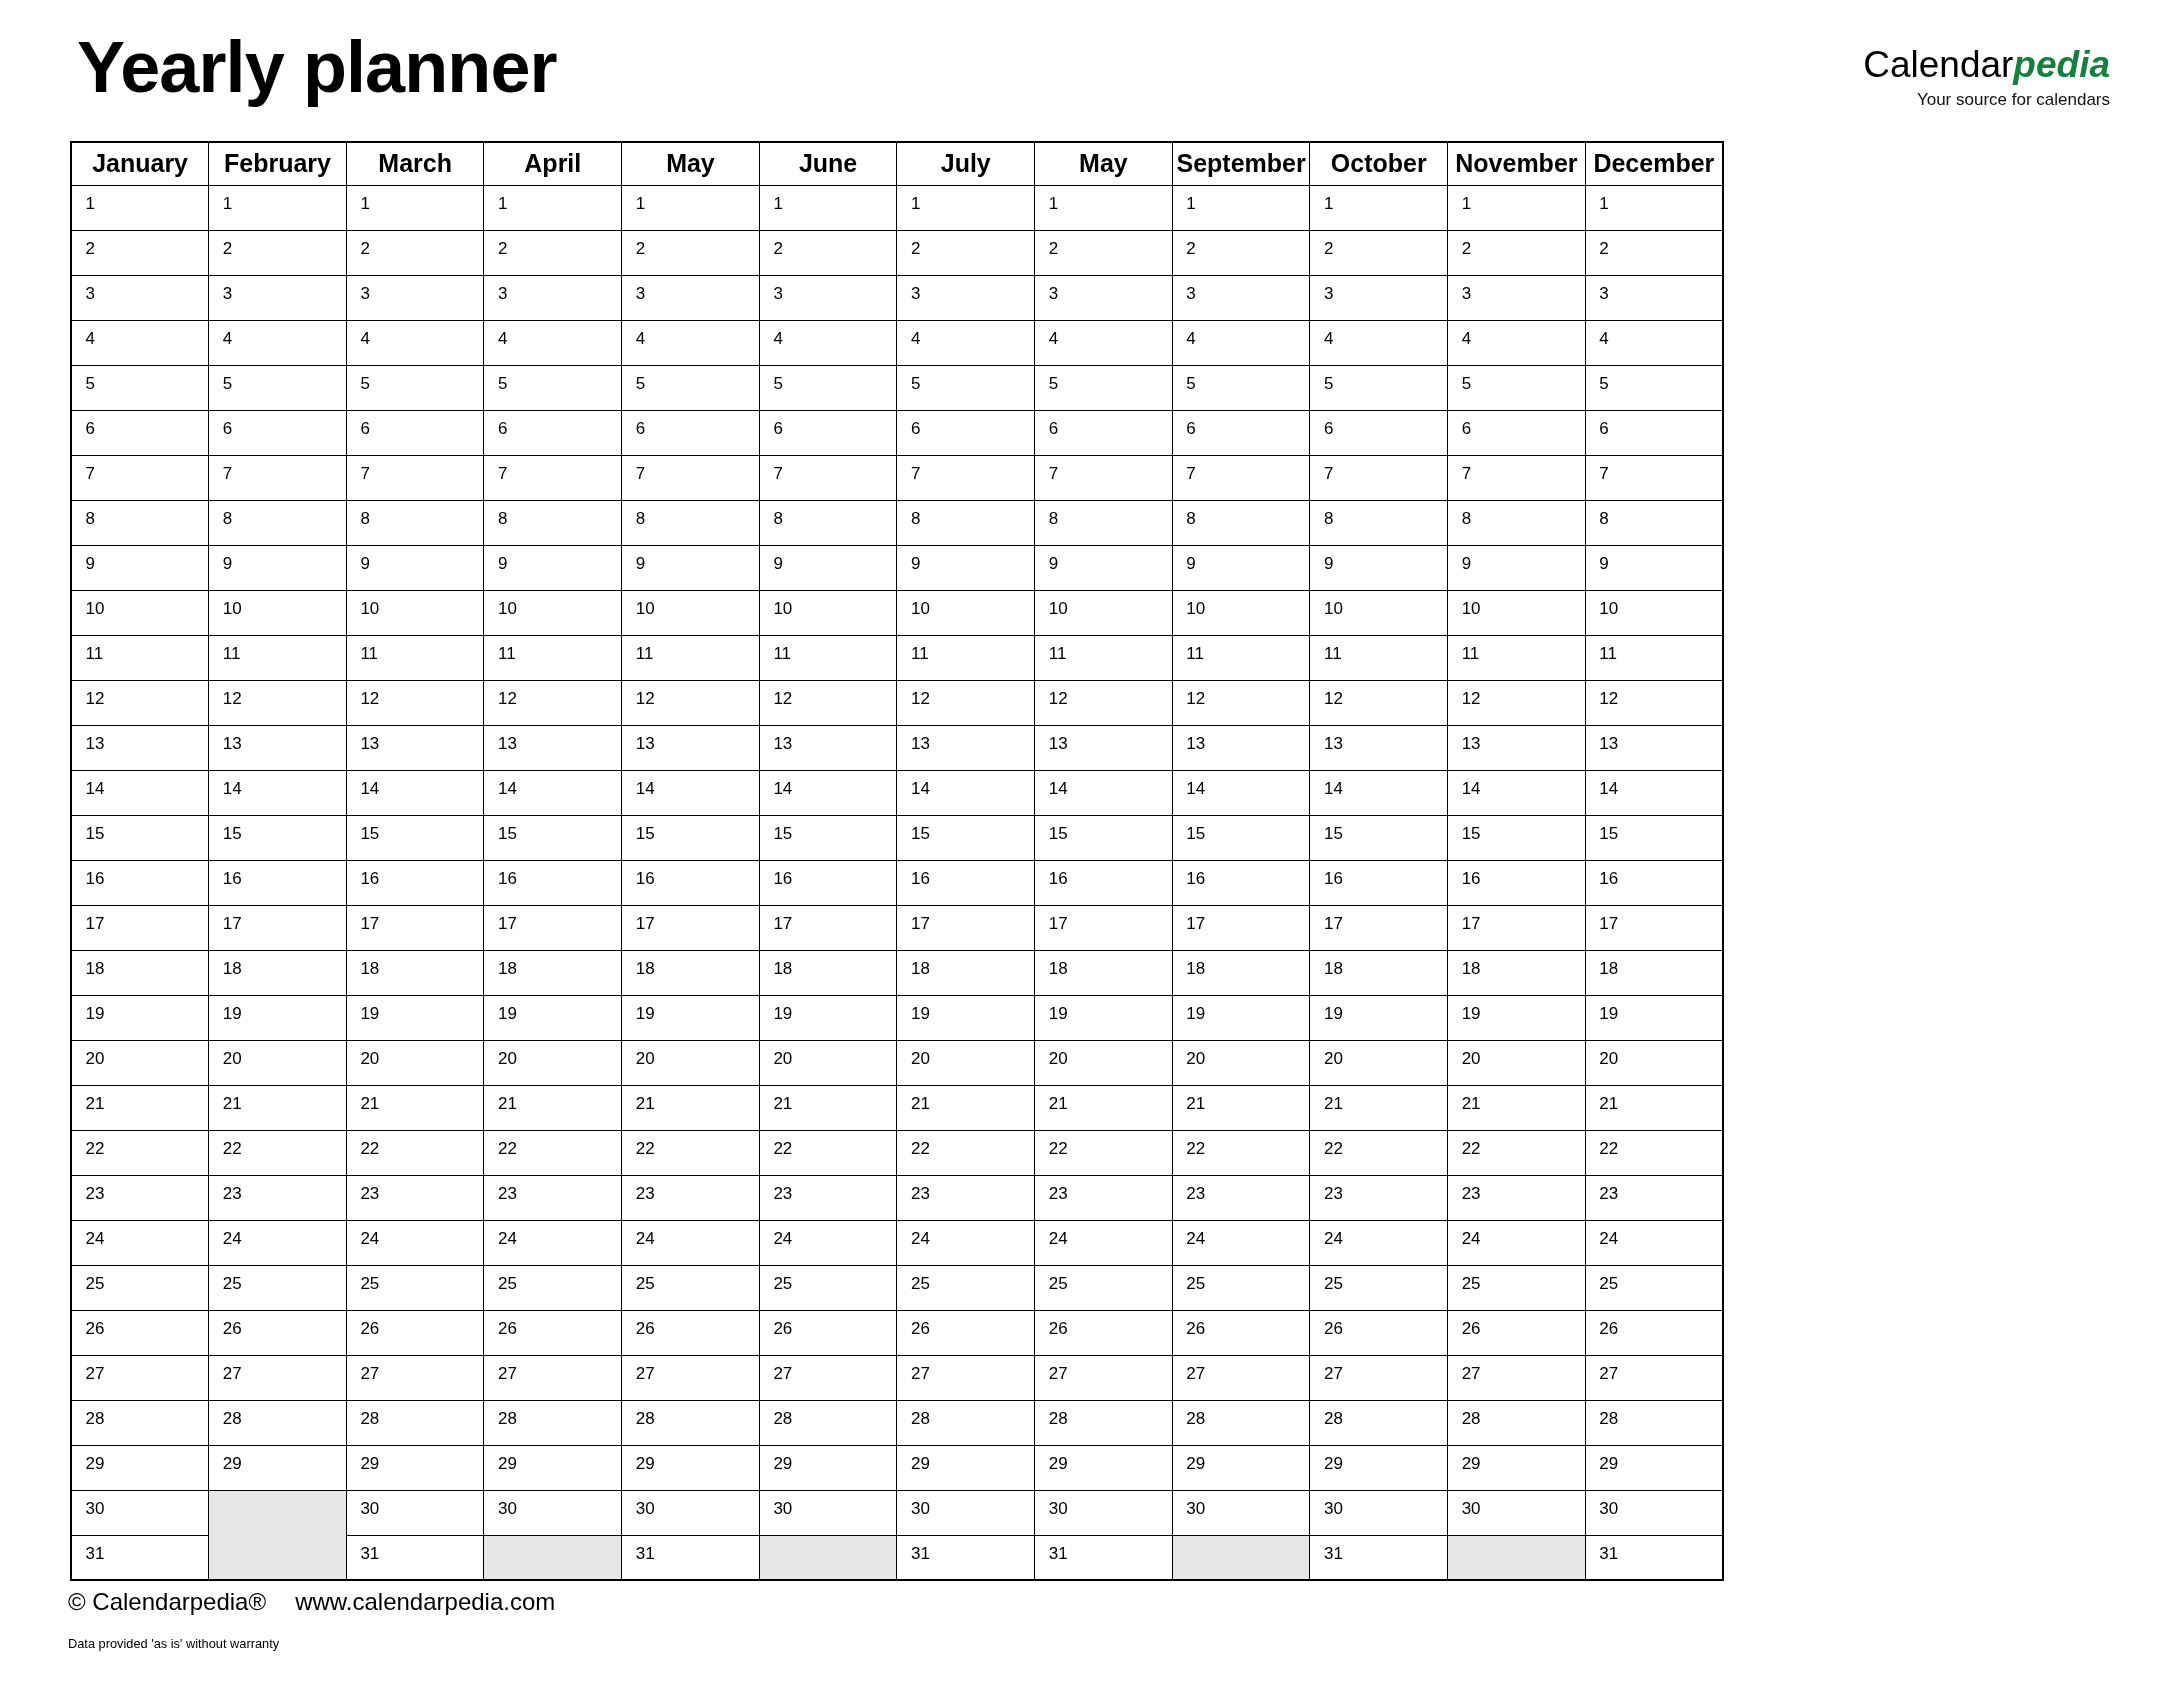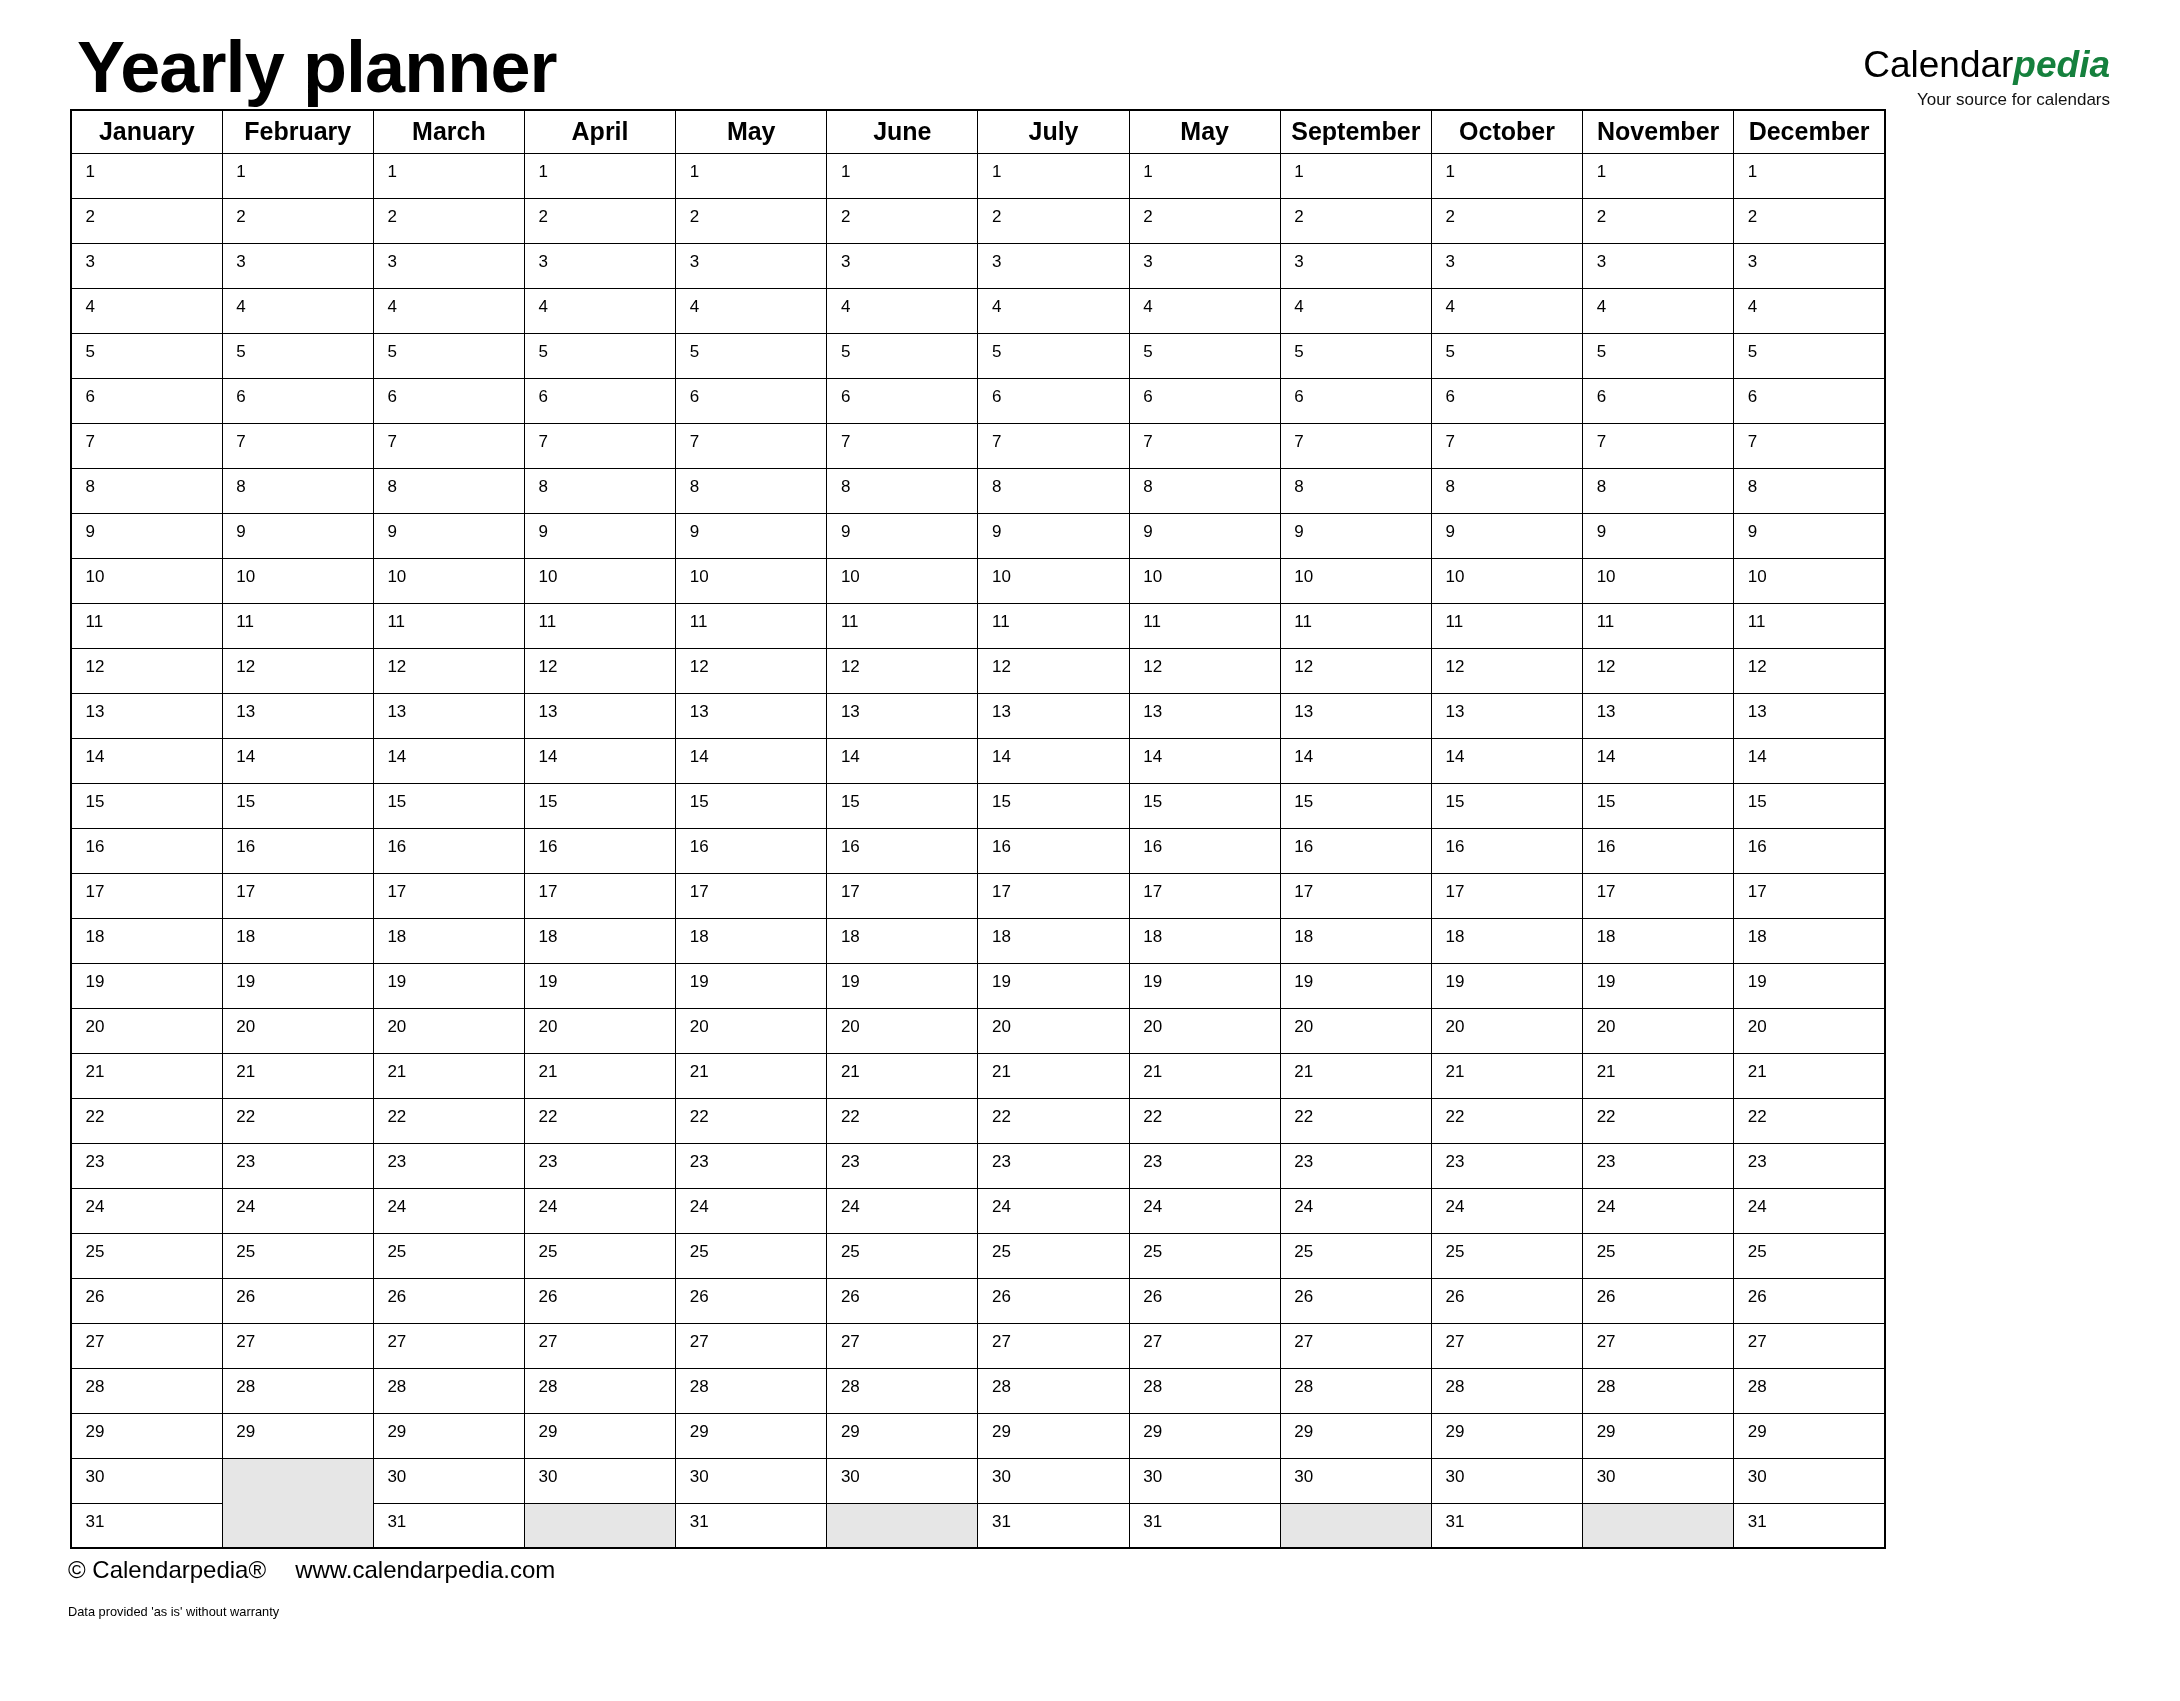--- a/index.html
+++ b/index.html
@@ -4,35 +4,35 @@
 <style>
   * { margin: 0; padding: 0; box-sizing: border-box; }
   html, body { background: #ffffff; }
   body {
     width: 2181px; height: 1701px;
     overflow: hidden;
     font-family: "Liberation Sans", sans-serif;
     color: #000000;
     position: relative;
   }
-  .header { position: relative; height: 109px; }
+  .header { position: relative; height: 141px; }
   .page-title {
     position: absolute; left: 77px; top: 31px;
     font-size: 72px; font-weight: bold; line-height: 1;
     letter-spacing: -0.9px; white-space: nowrap;
   }
   .logo-block { position: absolute; right: 71px; top: 46px; text-align: right; }
   .logo-line { font-size: 37px; line-height: 1; white-space: nowrap; }
   .logo-black { color: #000000; font-weight: normal; text-align: right; }
   .logo-red   { font-weight: bold; font-style: italic; }
   .logo-tagline { font-size: 17px; line-height: 1.15; margin-top: 7px; color: #111111; }
 
   table.planner {
     margin-left: 70px;
-    width: 1816px;
+    width: 1654px;
     border-collapse: collapse;
     table-layout: fixed;
     border: 2.6px solid #000000;
   }
   table.planner th, table.planner td { border: 1.7px solid #000000; }
   table.planner th {
     height: 43px;
     font-size: 25px; font-weight: bold;
     text-align: center; vertical-align: middle;
   }

